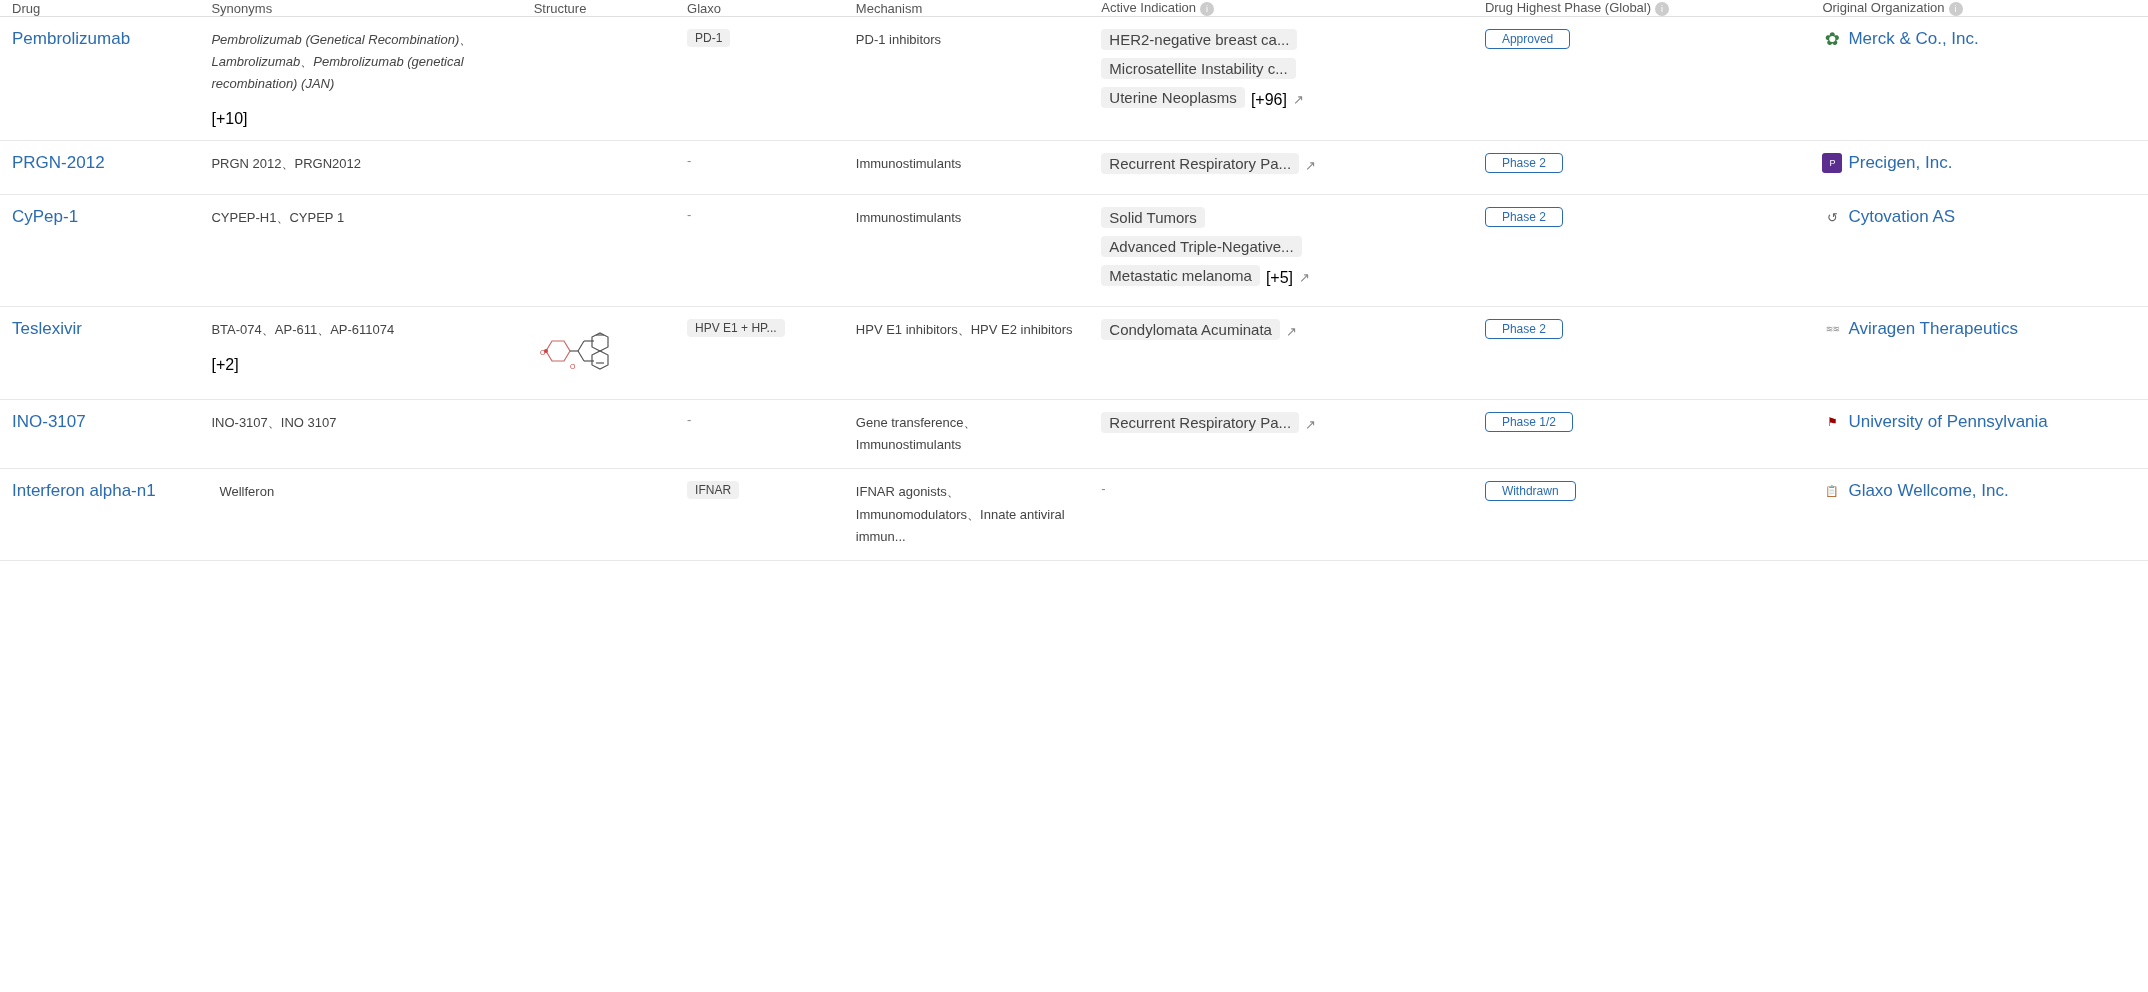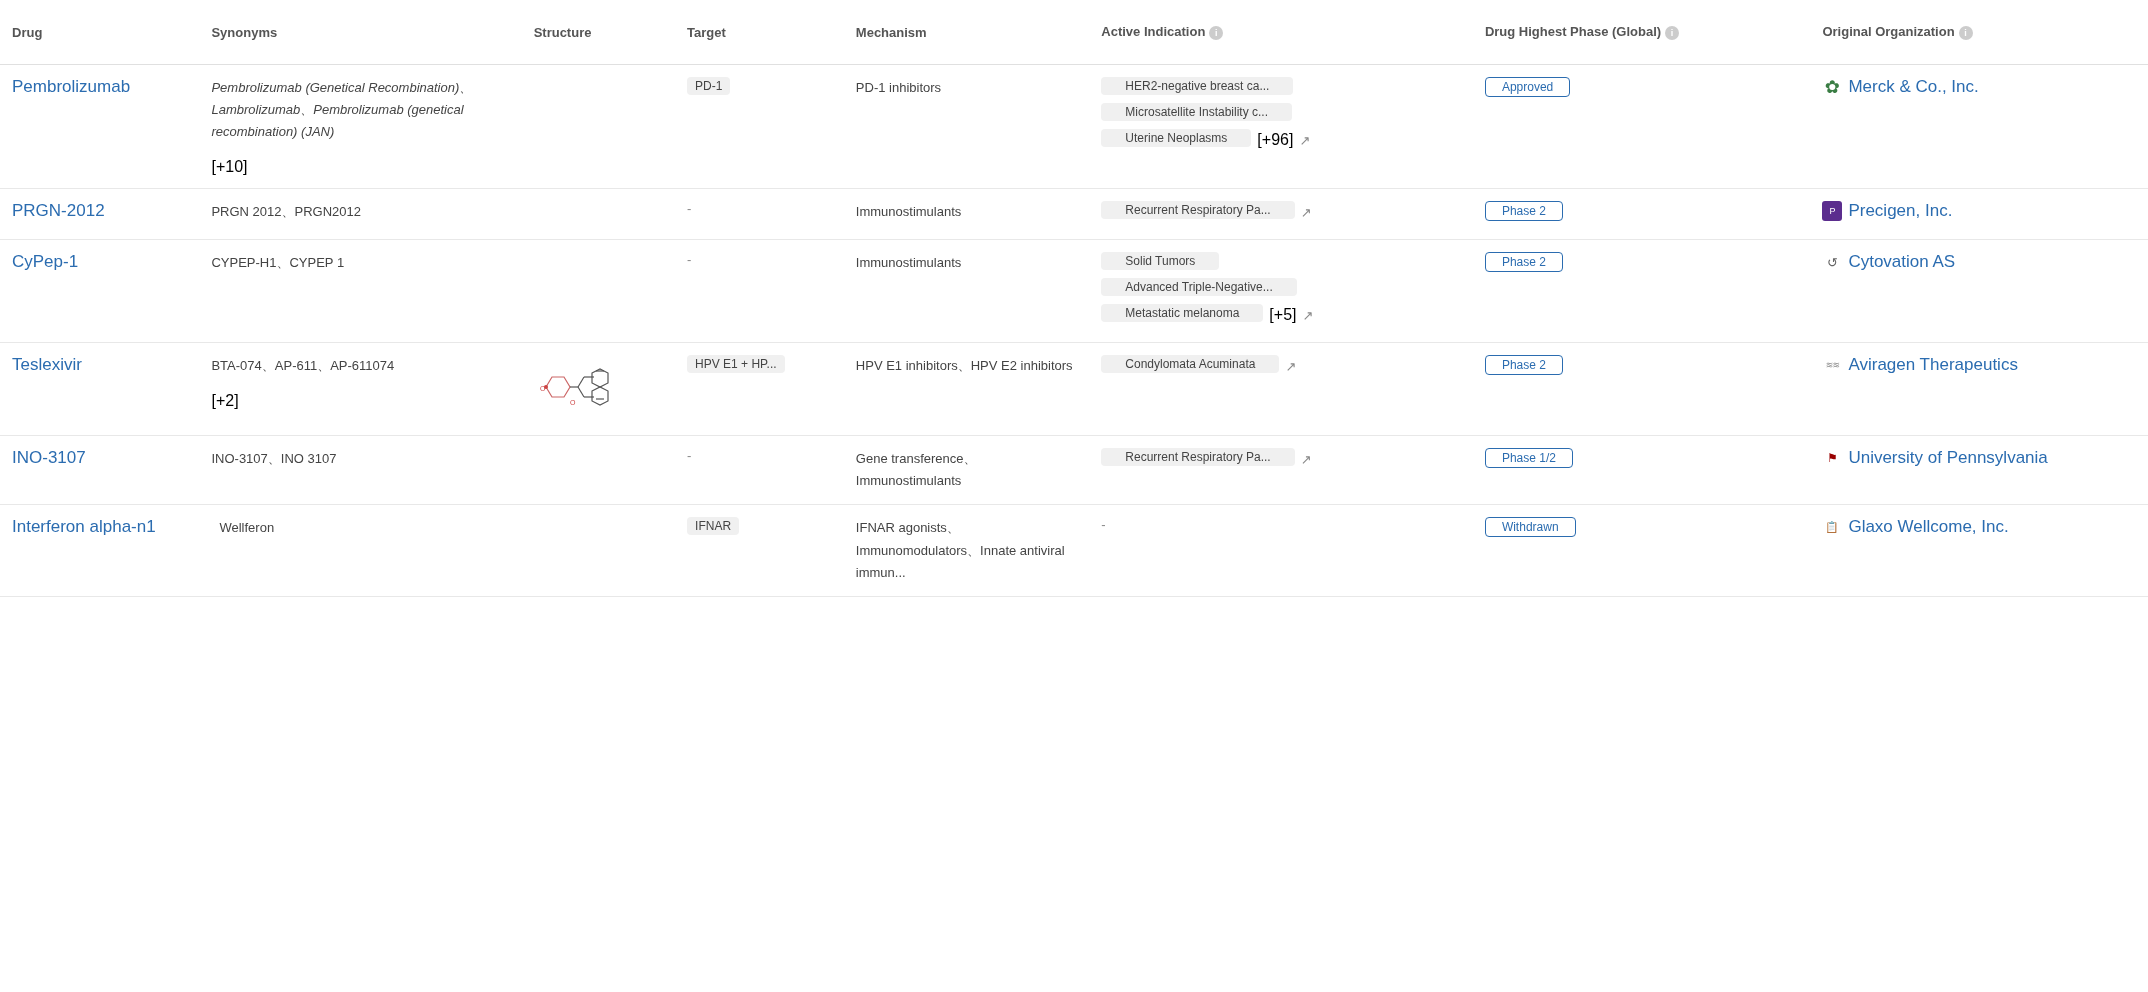--- a/index.html
+++ b/index.html
@@ -18,23 +18,23 @@
       overflow-x: auto;
     }
     table {
       width: 100%;
       border-collapse: collapse;
       table-layout: fixed;
     }
     thead th {
       background: #fff;
       color: #555;
-      font-weight: 700;
+      font-weight: 400;
       font-size: 13px;
-      padding: 24px 12px;
+      padding: 0 12px;
       text-align: left;
       border-bottom: 1px solid #e0e0e0;
       vertical-align: bottom;
       white-space: nowrap;
     }
     thead th .info-icon {
       display: inline-block;
       width: 14px;
       height: 14px;
       border-radius: 50%;
@@ -81,22 +81,22 @@
       color: #2b6cb0;
     }
     .phase-badge.withdrawn {
       border-color: #2b6cb0;
       color: #2b6cb0;
     }
     .indication-tag {
       display: inline-block;
       background: #f0f0f0;
       border-radius: 4px;
-      padding: 2px 24px;
-      font-size: 12px;
+      padding: 2px 8px;
+      font-size: 15px;
       color: #444;
       margin-bottom: 4px;
     }
     .indication-row {
       display: flex;
       align-items: center;
       margin-bottom: 4px;
       gap: 6px;
     }
     .expand-icon {
@@ -178,21 +178,21 @@
 </head>
 <body>
 
 <div class="table-container">
   <table>
     <thead>
       <tr id="header-row">
           <th>Drug</th>
           <th>Synonyms</th>
           <th>Structure</th>
-          <th>Target</th>
+          <th>Glaxo</th>
           <th>Mechanism</th>
           <th>Active Indication<span class="info-icon">i</span></th>
           <th>Drug Highest Phase (Global)<span class="info-icon">i</span></th>
           <th>Original Organization<span class="info-icon">i</span></th>
         </tr>
     </thead>
     <tbody id="table-body">
         <tr>
           <td><a class="drug-link">Pembrolizumab</a></td>
           <td><div class="synonyms-text" style="line-height: 1.7; font-style: italic;">Pembrolizumab (Genetical Recombination)、Lambrolizumab、Pembrolizumab (genetical recombination) (JAN)</div><br><a class="badge-link">[+10]</a></td>

